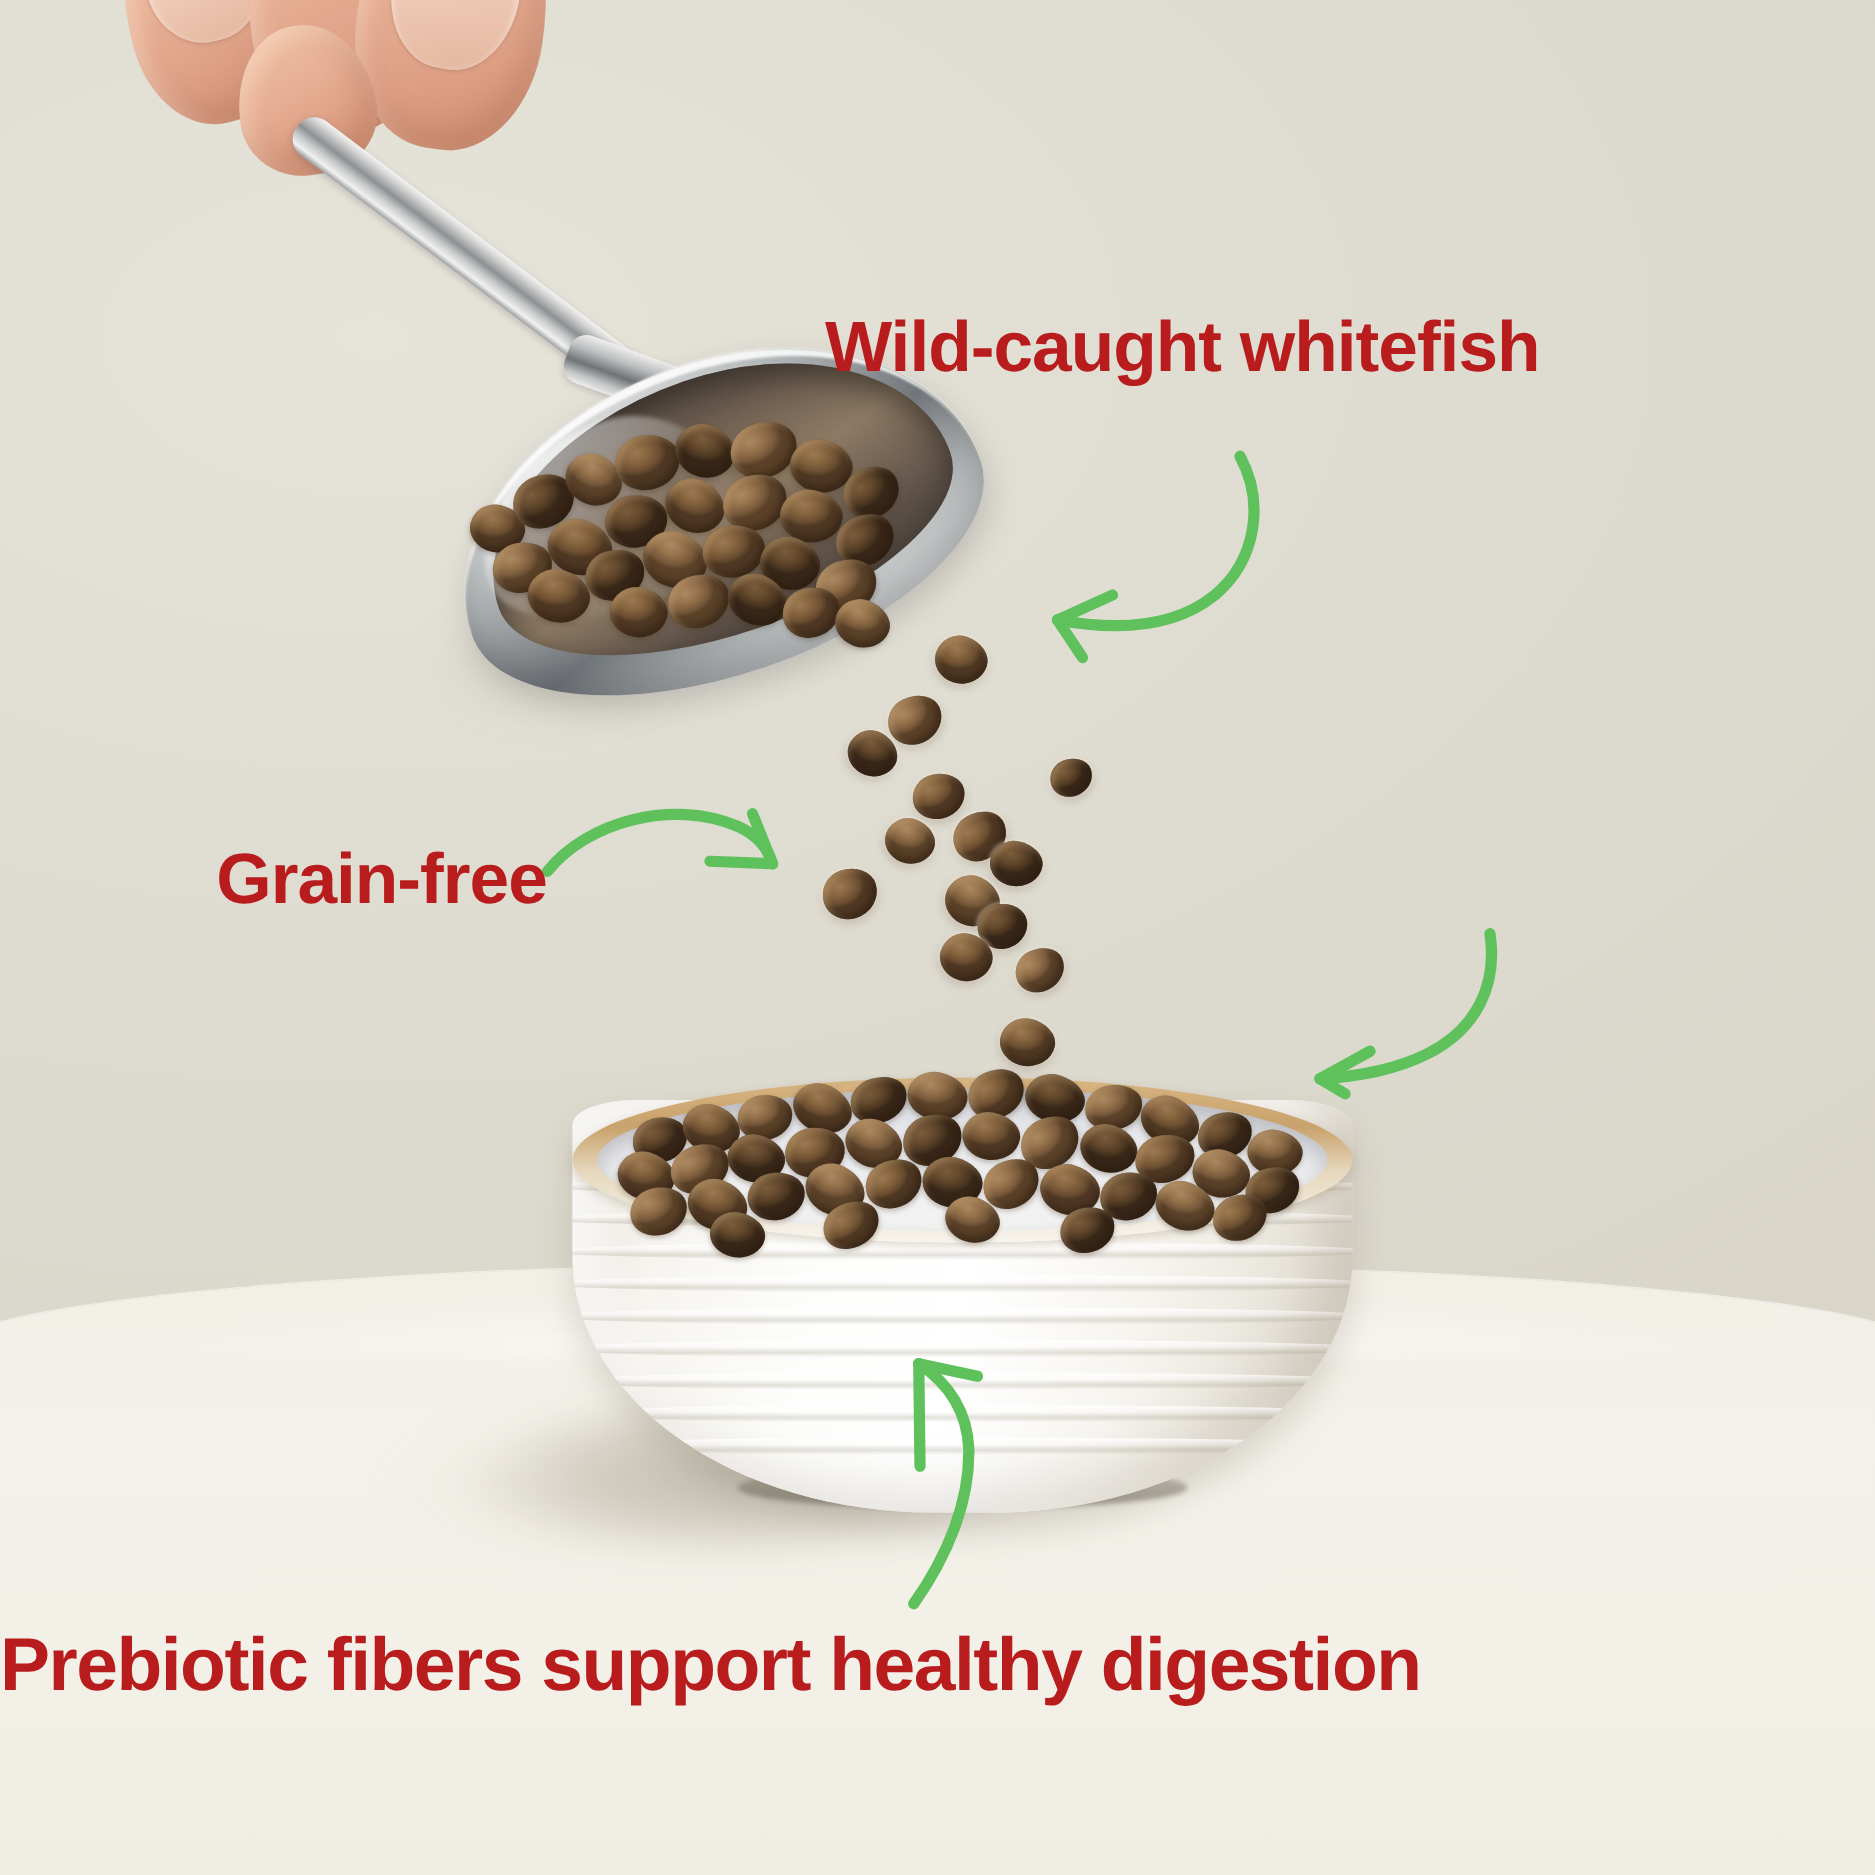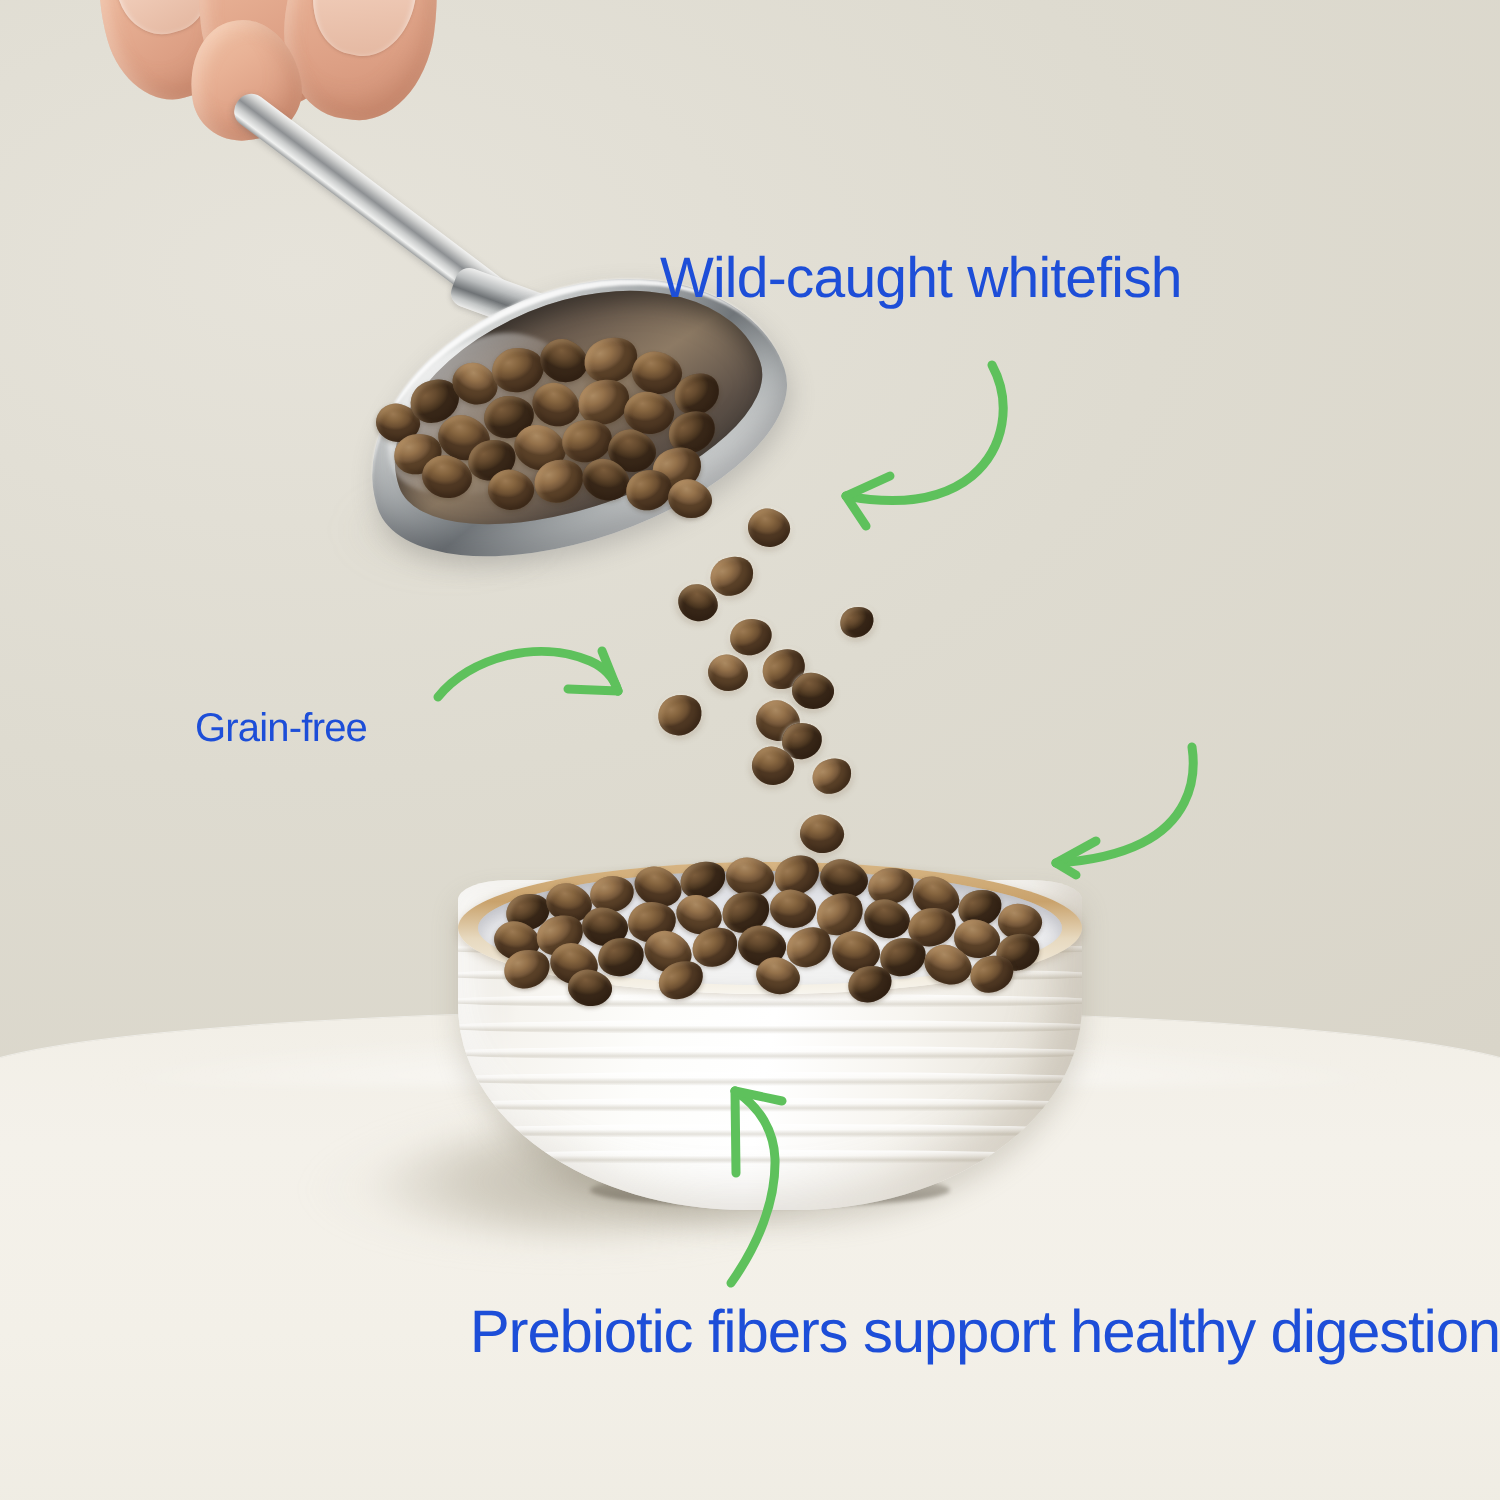--- a/index.html
+++ b/index.html
@@ -209,31 +209,31 @@
     fill: none;
     stroke: #5ec15c;
     stroke-width: 9;
     stroke-linecap: round;
     stroke-linejoin: round;
   }
 
   
   .label {
     position: absolute;
-    color: #1d4ed8;
-    font-weight: 400;
+    color: #b91c1c;
+    font-weight: 700;
     letter-spacing: -0.8px;
     line-height: 1.06;
     white-space: pre-line;
     text-rendering: geometricPrecision;
   }
   #label-whitefish { left: 660px; top: 248px; font-size: 57px; }
   #label-nongmo    { left: 955px; top: 595px; font-size: 57px; text-align: center; width: 470px; }
-  #label-grainfree { left: 173px; top: 707px; font-size: 40px; margin-left: 22px; }
-  #label-prebiotic { left: 0px;  top: 1300px; font-size: 60px; width: 1500px; text-align: right; letter-spacing: -1.2px; }
+  #label-grainfree { left: 173px; top: 673px; font-size: 57px; }
+  #label-prebiotic { left: 0px;  top: 1300px; font-size: 60px; width: 1500px; text-align: left; letter-spacing: -1.2px; }
 </style>
 </head>
 <body>
 
 <div id="scene">
 
   <div class="bg-wall"></div>
   <div class="bg-surface"></div>
   <div class="bg-surface-edge"></div>
   <div class="spoon-shadow"></div>

